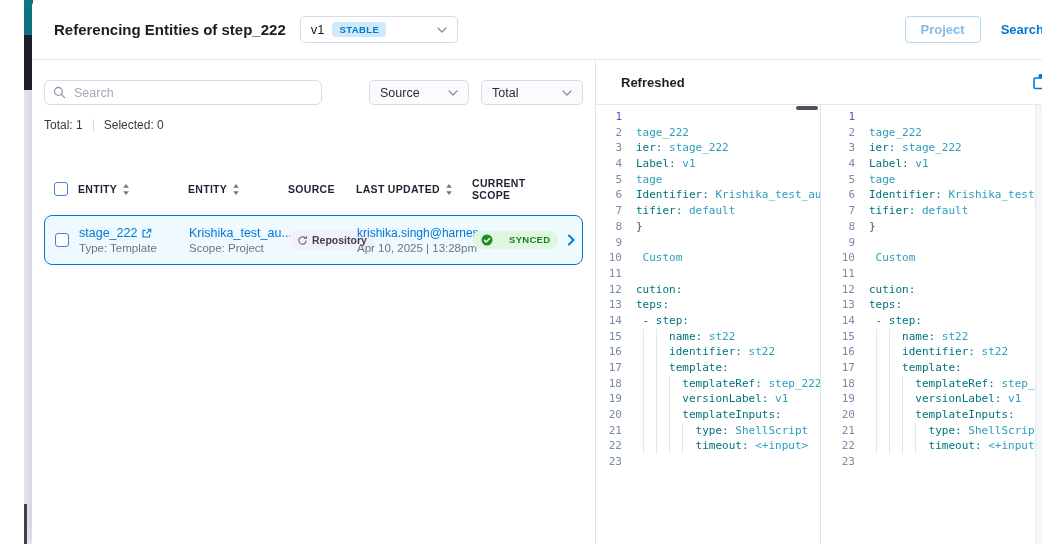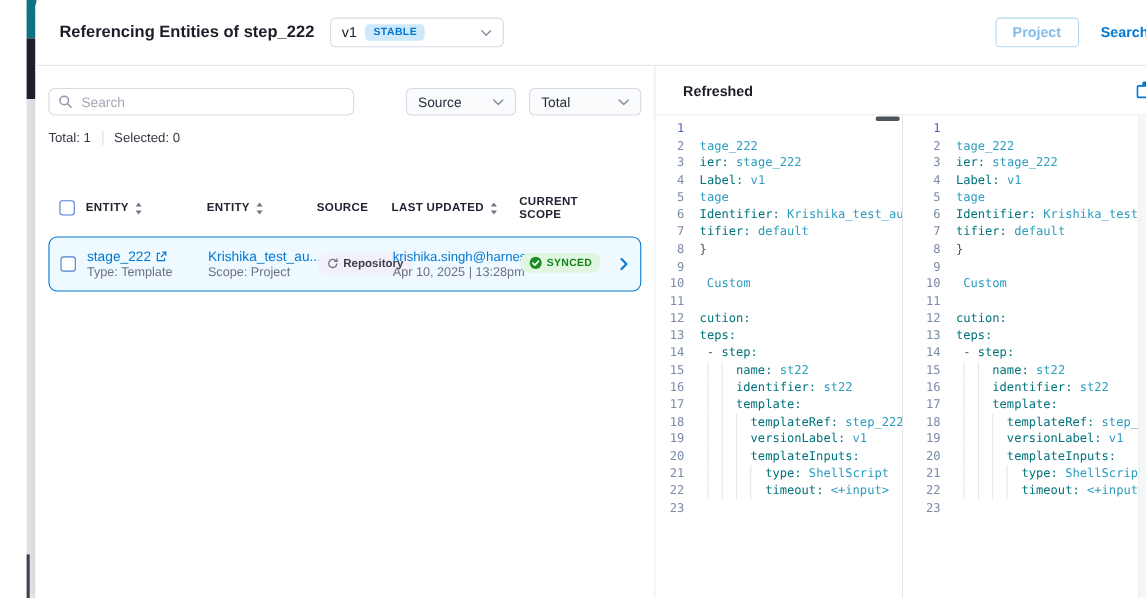--- a/index.html
+++ b/index.html
@@ -53,21 +53,21 @@
   .table-header{margin-top:44px;padding:0 10px;height:26px;}
   .th{display:flex;align-items:center;gap:5px;font-size:10.5px;font-weight:700;color:#1f2130;letter-spacing:.3px;}
   .checkbox{width:14px;height:14px;border:1.6px solid #4f7cd8;border-radius:3px;background:#fff;box-sizing:border-box;cursor:pointer;}
 
   .entity-row{margin-top:13px;height:50px;border:1px solid #0278d5;border-radius:8px;background:#eefaff;
               padding:0 10px;box-sizing:border-box;cursor:pointer;}
   .cell-main{font-size:12.5px;color:#0278d5;display:flex;align-items:center;gap:4px;white-space:nowrap;}
   .cell-sub{font-size:11.5px;color:#6e7185;margin-top:2px;white-space:nowrap;}
   .pill-source{display:inline-flex;align-items:center;gap:4px;background:#f4f0f9;border-radius:11px;
                padding:4px 8px;font-size:10.5px;font-weight:700;color:#3d3f4e;}
-  .pill-status{display:inline-flex;align-items:center;gap:4px;background:#e1f6e1;border-radius:8px;
+  .pill-status{display:inline-flex;align-items:center;gap:16px;background:#e1f6e1;border-radius:8px;
                padding:3px 8px;font-size:9.5px;font-weight:700;letter-spacing:.3px;color:#15841c;}
   .row-chevron{display:flex;justify-content:flex-end;}
 
   
   .diff-section{position:absolute;left:564px;top:0;right:0;bottom:0;background:#fff;}
   .diff-headers{height:45px;border-bottom:1px solid #e6e6ee;display:flex;box-sizing:border-box;position:relative;}
   .diff-h-cell{display:flex;align-items:center;font-size:13px;font-weight:700;color:#1c1c28;}
   .dh-original{width:225px;padding-left:23px;border-right:1px solid #e3e3ea;box-sizing:border-box;}
   .dh-refreshed{flex:1;padding-left:25px;}
   .copy-btn{position:absolute;right:16px;top:13px;cursor:pointer;line-height:0;}

